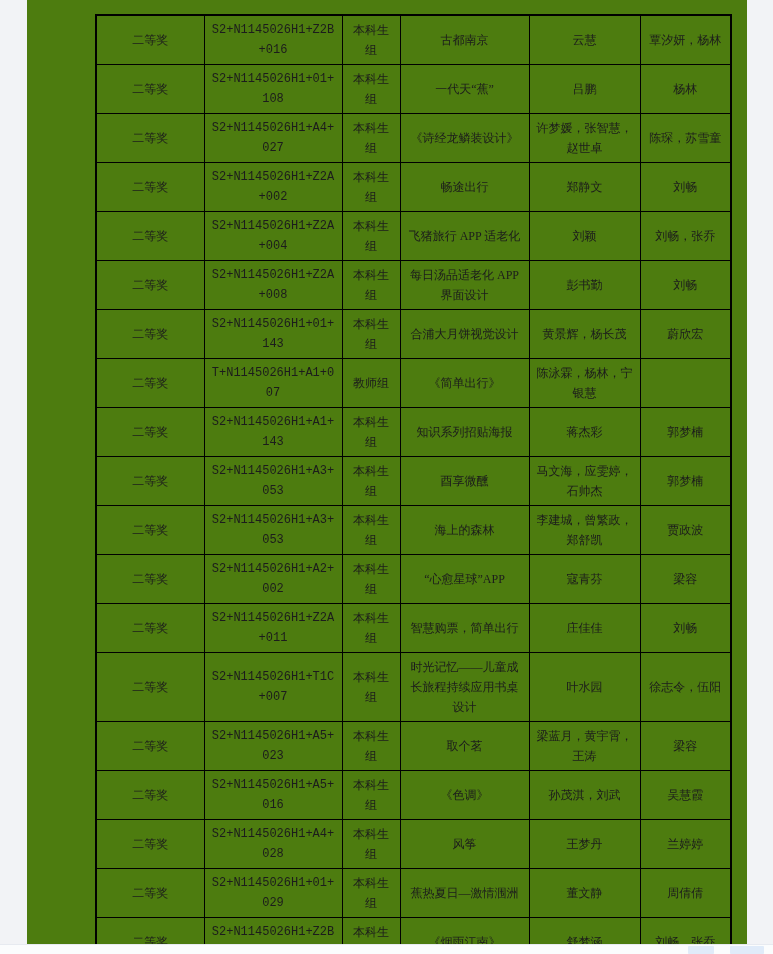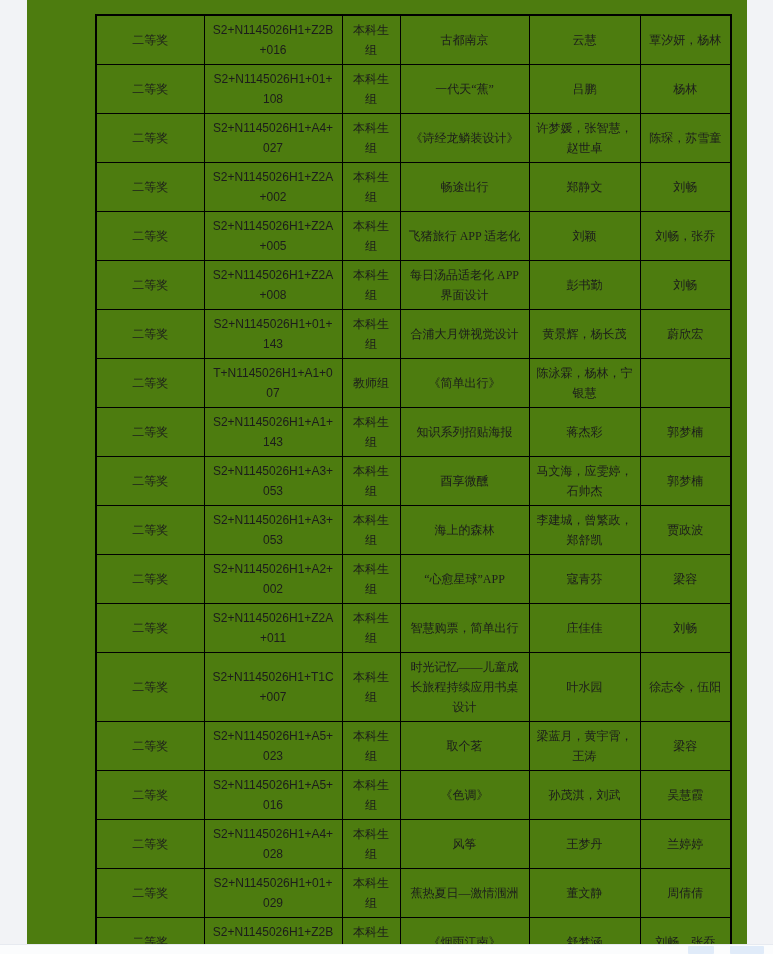--- a/index.html
+++ b/index.html
@@ -32,21 +32,21 @@
   table.awards td {
     border: 1px solid #000;
     font-size: 12px;
     line-height: 20px;
     padding: 4px 6px;
     vertical-align: middle;
     word-break: break-word;
   }
   td.col-award, td.col-code, td.col-group { text-align: center; }
   td.col-title, td.col-authors, td.col-advisors { text-align: center; }
-  td.col-code { font-family: Liberation Sans, sans-serif; letter-spacing: 0px; }
+  td.col-code { font-family: Liberation Mono, monospace; letter-spacing: 0px; }
   .bottom-strip {
     position: absolute; left: 0; right: 0; bottom: 0; height: 10px;
     background: #fbfcfd;
     border-top: 1px solid #e7eaf0;
     z-index: 3;
   }
   .bottom-chip {
     position: absolute; bottom: 0; height: 8px;
     background: #d9e6f7; opacity: 0.8;
     border-radius: 1px;
@@ -98,21 +98,21 @@
         <tr>
           <td class="col-award">二等奖</td>
           <td class="col-code">S2+N1145026H1+Z2A+002</td>
           <td class="col-group">本科生组</td>
           <td class="col-title">畅途出行</td>
           <td class="col-authors">郑静文</td>
           <td class="col-advisors">刘畅</td>
         </tr>
         <tr>
           <td class="col-award">二等奖</td>
-          <td class="col-code">S2+N1145026H1+Z2A+005</td>
+          <td class="col-code">S2+N1145026H1+Z2A+004</td>
           <td class="col-group">本科生组</td>
           <td class="col-title">飞猪旅行 APP 适老化</td>
           <td class="col-authors">刘颖</td>
           <td class="col-advisors">刘畅，张乔</td>
         </tr>
         <tr>
           <td class="col-award">二等奖</td>
           <td class="col-code">S2+N1145026H1+Z2A+008</td>
           <td class="col-group">本科生组</td>
           <td class="col-title">每日汤品适老化 APP 界面设计</td>

